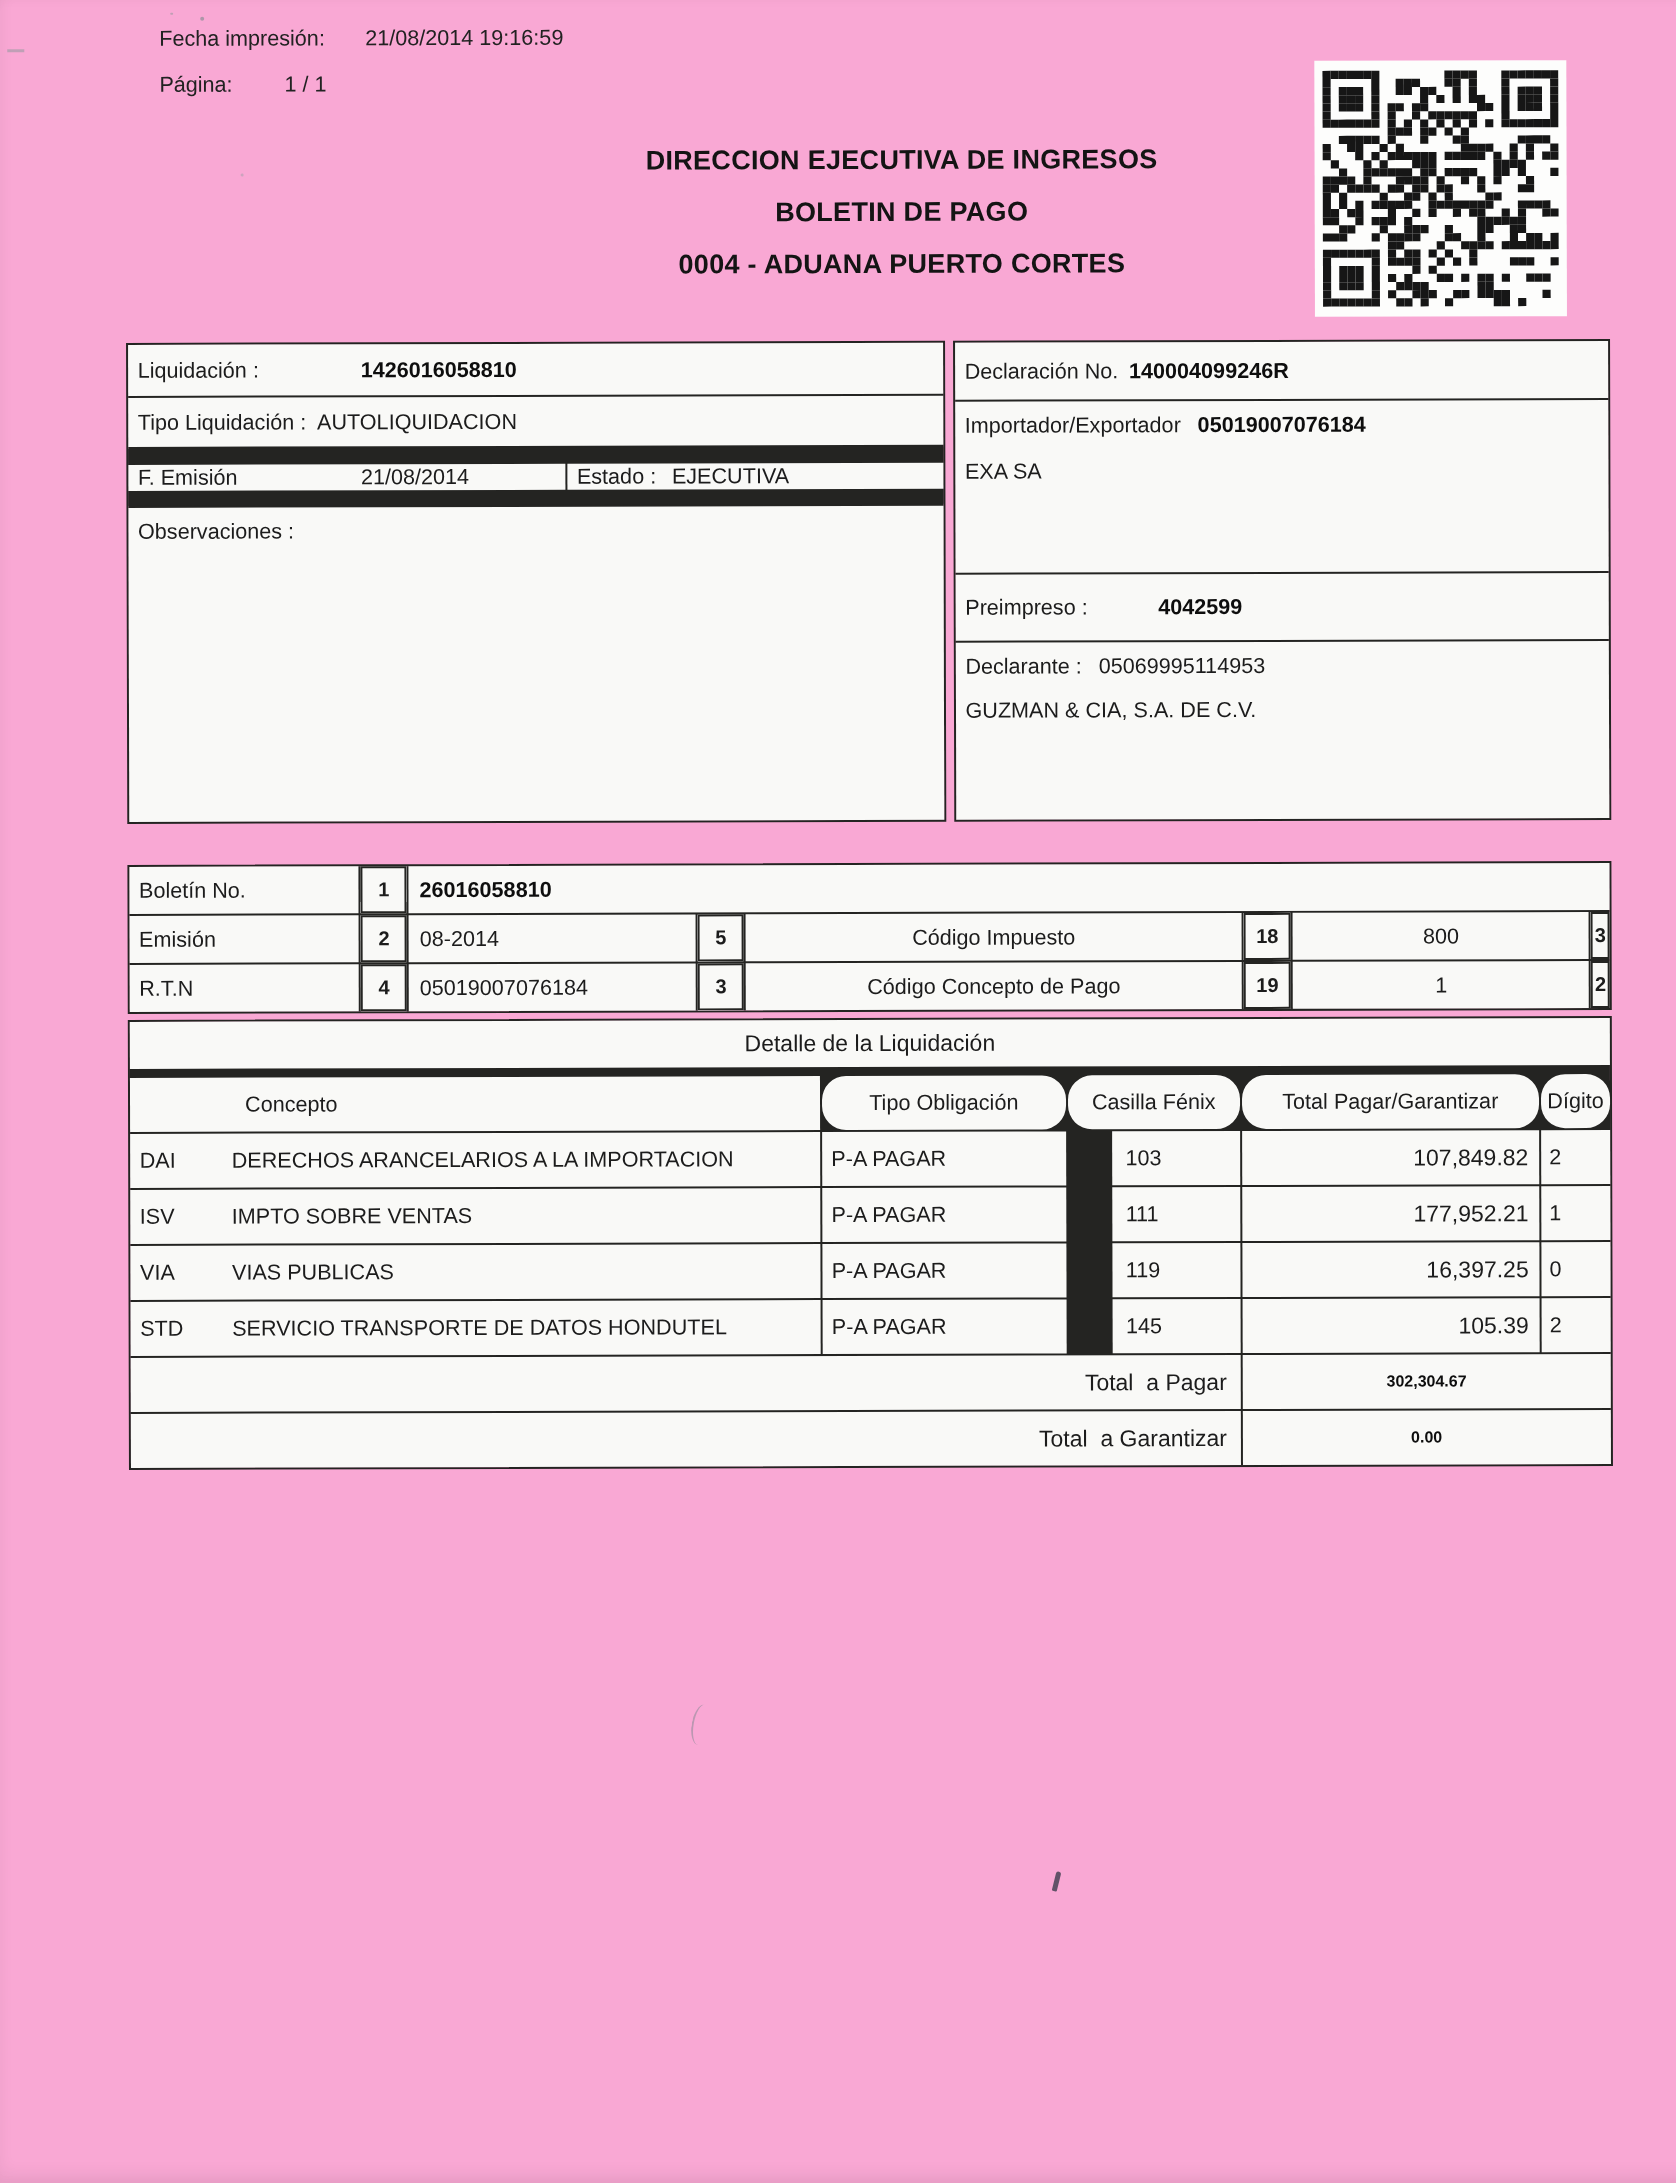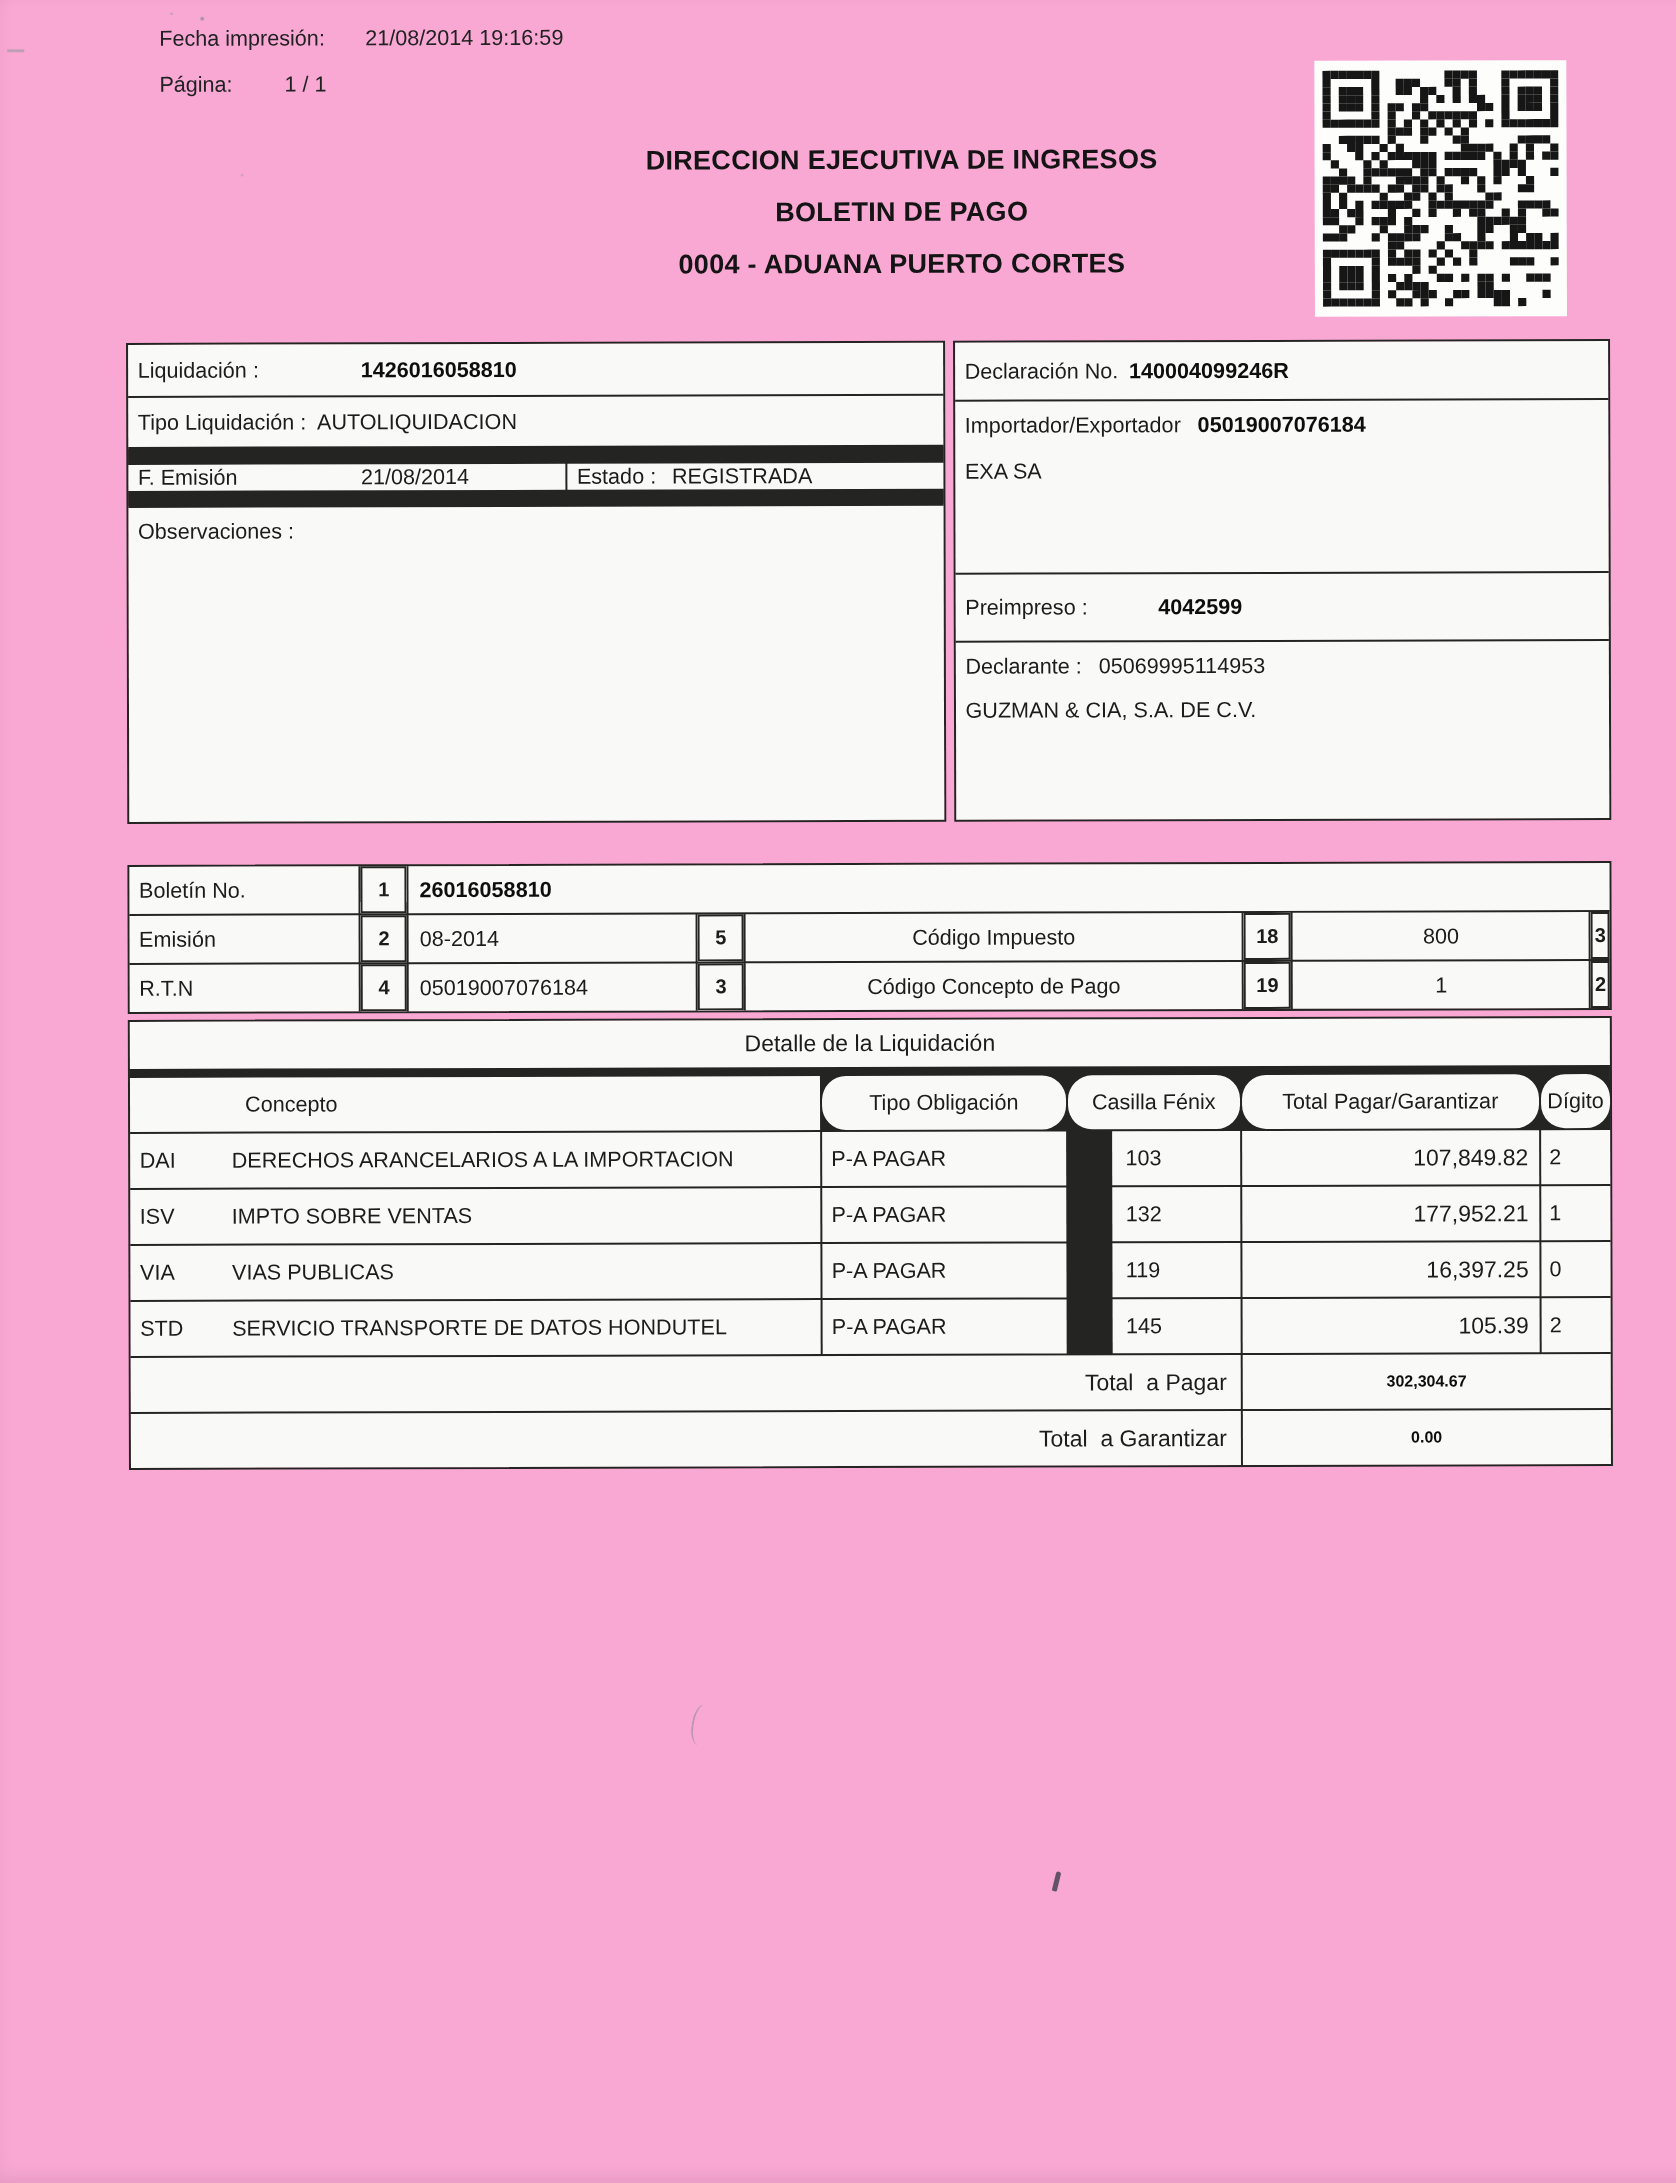--- a/index.html
+++ b/index.html
@@ -531,21 +531,21 @@
             <span>Tipo Liquidación :</span>
             <span class="gap16">AUTOLIQUIDACION</span>
           </div>
           <div class="info-row split-row">
             <div class="split-cell">
               <span class="lbl-emi">F. Emisión</span>
               <span>21/08/2014</span>
             </div>
             <div class="split-cell">
               <span class="lbl-est">Estado :</span>
-              <span>REGISTRADA</span>
+              <span>EJECUTIVA</span>
             </div>
           </div>
           <div class="info-row top-align">
             <span>Observaciones :</span>
           </div>
         </div>
       </div>
 
       <div class="panel info-right">
         <div class="panel-inner">
@@ -623,21 +623,21 @@
         <div class="dcell d-tipo">P-A PAGAR</div>
         <div class="dcell d-casilla">103</div>
         <div class="dcell d-amount">107,849.82</div>
         <div class="dcell d-digit">2</div>
 
         <div class="dcell">
           <span class="d-code">ISV</span>
           <span>IMPTO SOBRE VENTAS</span>
         </div>
         <div class="dcell d-tipo">P-A PAGAR</div>
-        <div class="dcell d-casilla">132</div>
+        <div class="dcell d-casilla">111</div>
         <div class="dcell d-amount">177,952.21</div>
         <div class="dcell d-digit">1</div>
 
         <div class="dcell">
           <span class="d-code">VIA</span>
           <span>VIAS PUBLICAS</span>
         </div>
         <div class="dcell d-tipo">P-A PAGAR</div>
         <div class="dcell d-casilla">119</div>
         <div class="dcell d-amount">16,397.25</div>

